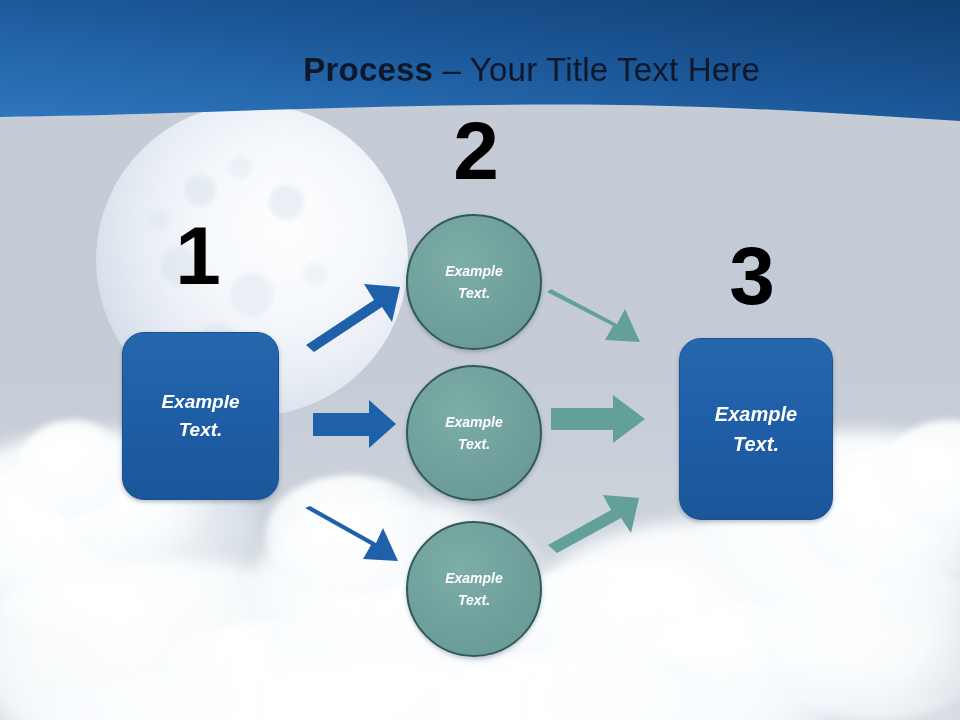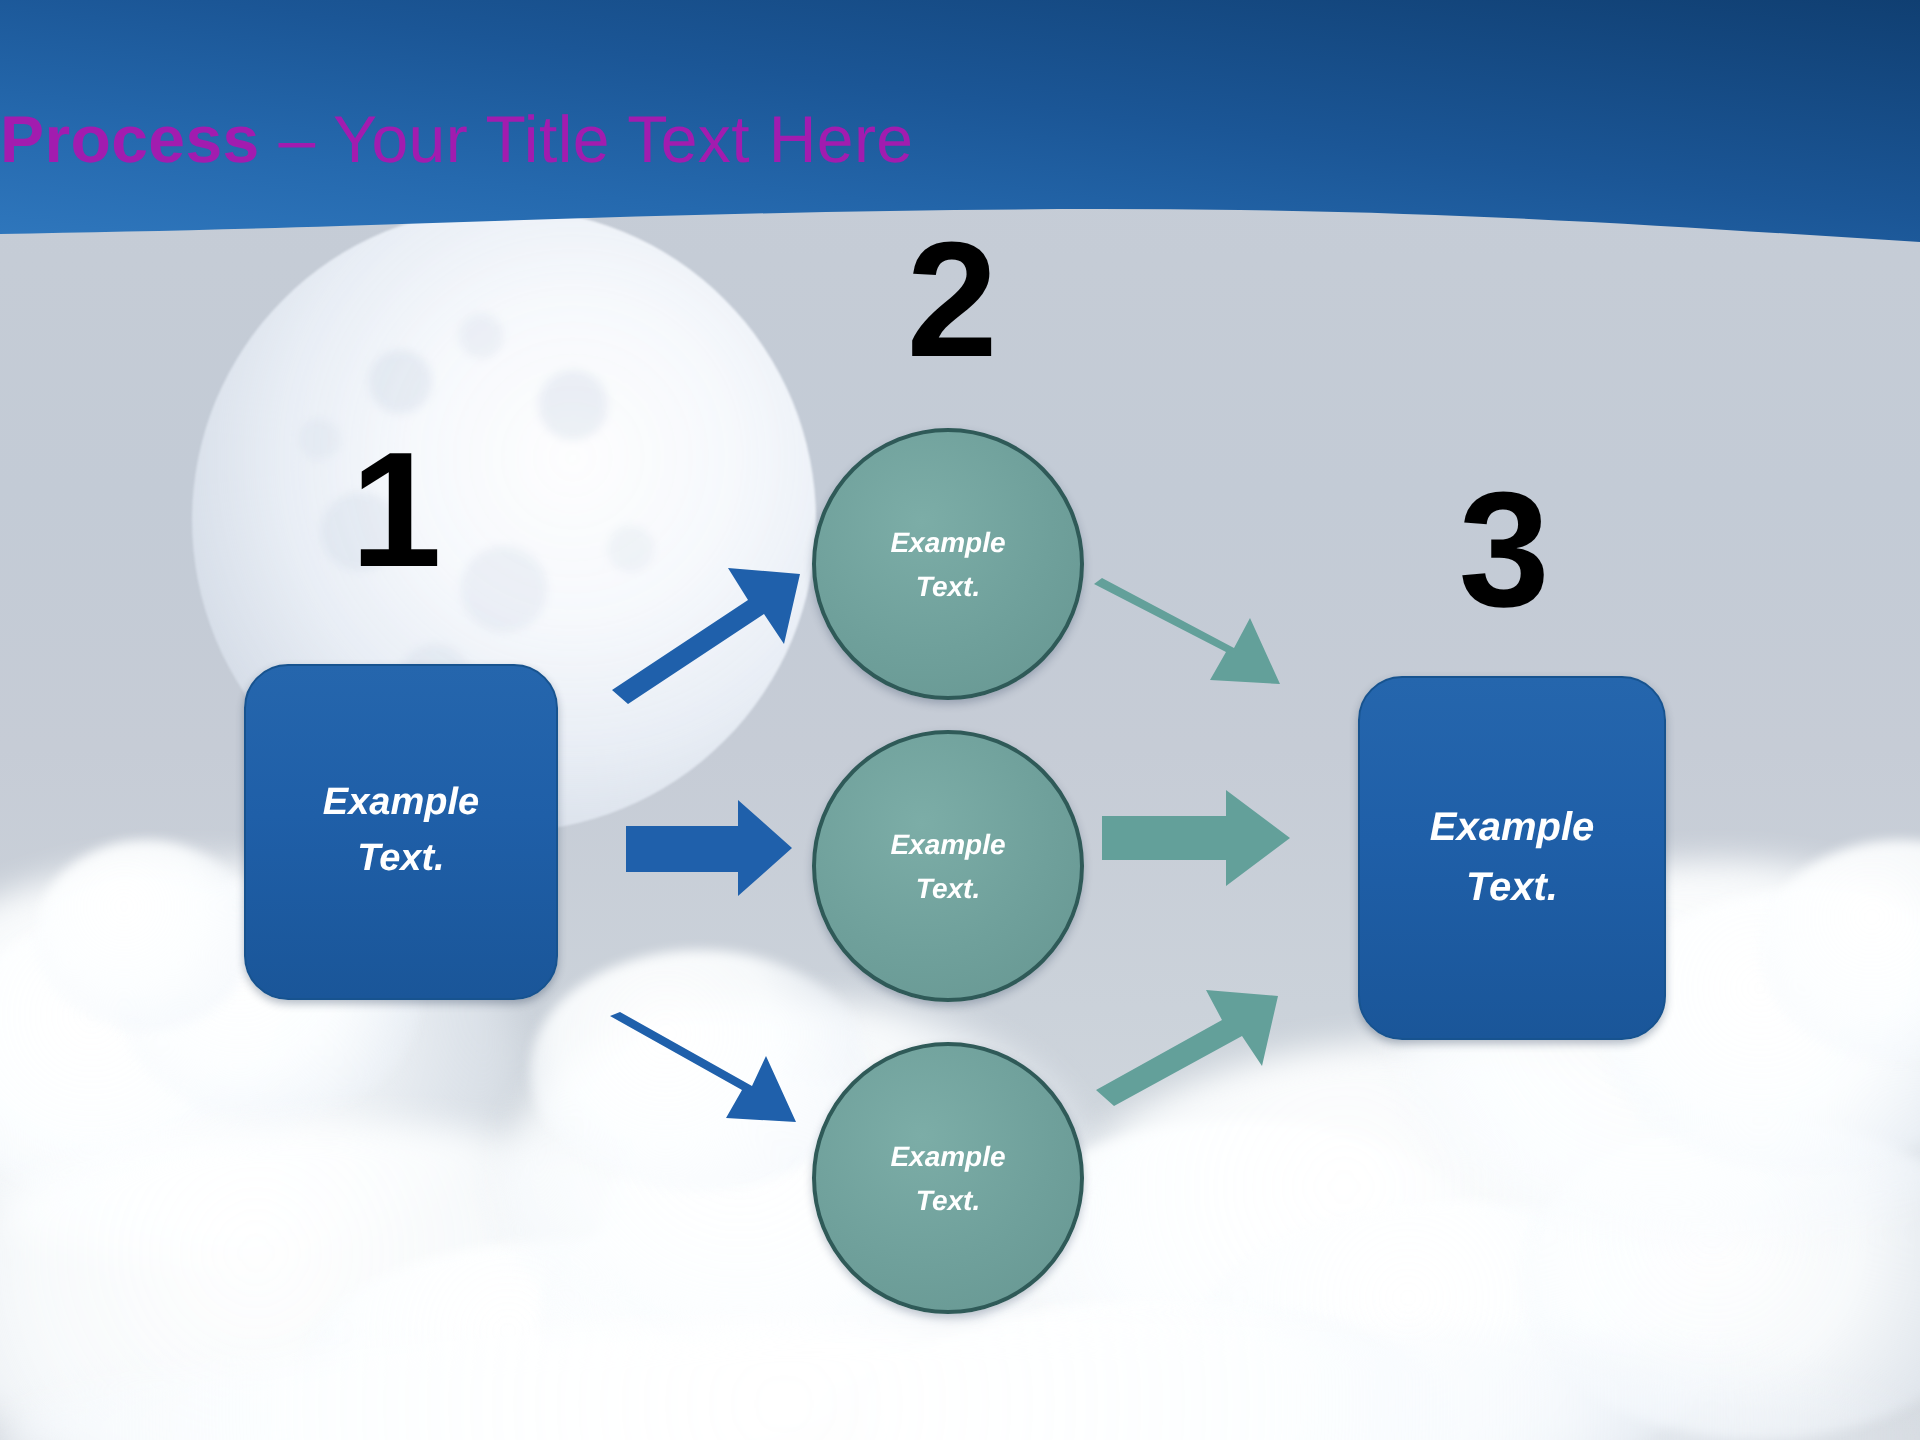--- a/index.html
+++ b/index.html
@@ -82,22 +82,22 @@
     top: 0;
     width: 960px;
     height: 135px;
   }
   .header svg { display: block; }
   .header-title {
     position: absolute;
     left: 0;
     top: 50px;
     width: 760px;
-    text-align: left;
-    color: #a21caf;
+    text-align: right;
+    color: #0f172a;
     font-size: 33px;
     line-height: 40px;
     letter-spacing: 0.2px;
     white-space: nowrap;
   }
   .header-title .strong { font-weight: bold; }
   .header-title .light { font-weight: normal; }
 
   
   .step-num {

